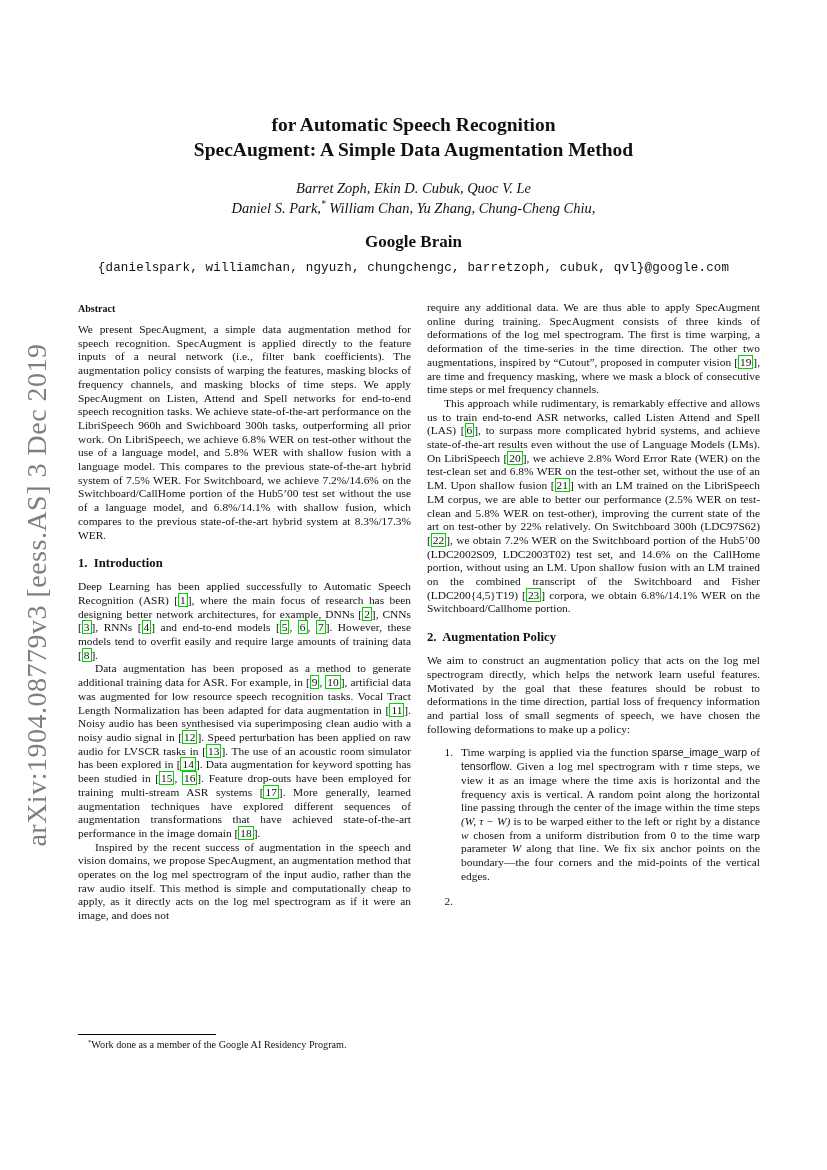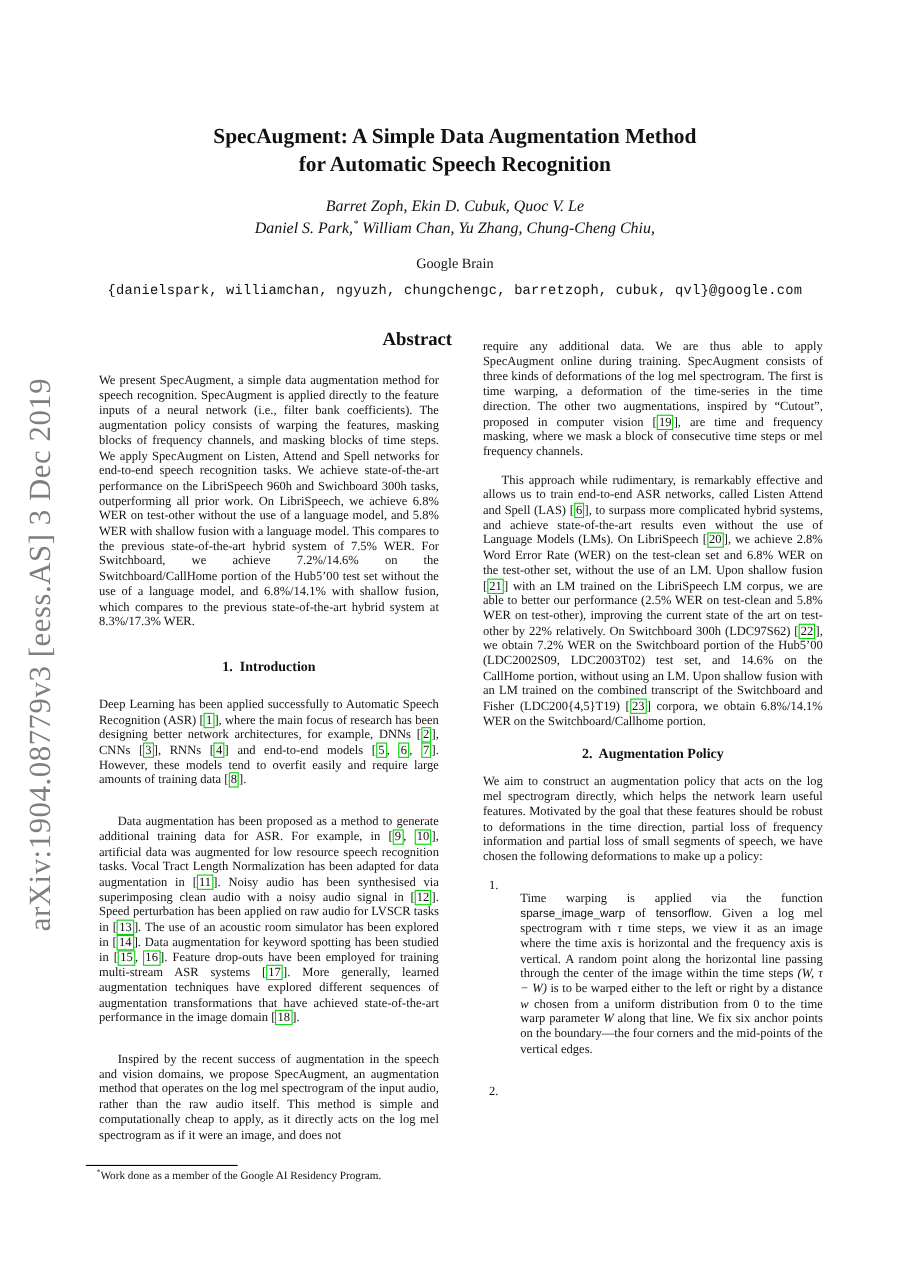--- a/index.html
+++ b/index.html
@@ -21,53 +21,53 @@
     transform-origin: center;
     white-space: nowrap;
     font-size: 28px;
     letter-spacing: 0.5px;
     color: var(--watermark_gray, #7f7f7f);
     font-family: "Liberation Serif", serif;
   }
   .header { padding-top: 112px; text-align: center; }
   .title { font-weight: bold; font-size: 19.5px; line-height: 25px; }
   .authors { font-style: italic; font-size: 14.5px; line-height: 20px; margin-top: 16px; }
-  .affiliation { font-size: 13px; margin-top: 14px; }
+  .affiliation { font-size: 17px; margin-top: 14px; font-weight: bold; }
   .emails {
     font-family: "Liberation Mono", monospace;
     font-size: 12.5px;
     letter-spacing: 0.2px;
     margin-top: 9px;
     white-space: nowrap;
     text-align: center;
   }
   .columns {
     display: flex;
     gap: 16px;
     padding: 0 66px 0 78px;
     margin-top: 26px;
   }
   .col { width: 333px; flex: none; }
   .col.left { display: flex; flex-direction: column; height: 750px; }
   .body-text {
-    margin: 12px;
+    margin: 0;
     font-size: 11.4px;
     line-height: 13.7px;
     text-align: justify;
     hyphens: auto;
   }
   .indent { text-indent: 17px; }
   .abstract-heading {
-    text-align: right;
+    text-align: left;
     font-weight: bold;
-    font-size: 17px;
+    font-size: 10px;
     margin: 2px 0 9px 0;
   }
   .section-heading {
-    text-align: center;
+    text-align: left;
     font-weight: bold;
     font-size: 12.7px;
     margin: 14px 0 9px 0;
     white-space: pre-wrap;
   }
   .cite {
     border: 1px solid var(--citation_border, #00d500);
     padding: 0 1px;
     line-height: 1;
     display: inline;
@@ -88,22 +88,22 @@
 </style>
 </head>
 <body>
 
 <div class="page">
 
   <div class="arxiv-watermark">arXiv:1904.08779v3  [eess.AS]  3 Dec 2019</div>
 
   <div class="header">
     <div class="title">
+      <div>for Automatic Speech Recognition</div>
       <div>SpecAugment: A Simple Data Augmentation Method</div>
-      <div>for Automatic Speech Recognition</div>
     </div>
     <div class="authors">
       <div>Barret Zoph, Ekin D. Cubuk, Quoc V. Le</div>
       <div>Daniel S. Park,<sup>*</sup> William Chan, Yu Zhang, Chung-Cheng Chiu,</div>
     </div>
     <div class="affiliation">Google Brain</div>
     <div class="emails">{danielspark, williamchan, ngyuzh, chungchengc, barretzoph, cubuk, qvl}@google.com</div>
   </div>
 
   <div class="columns">

